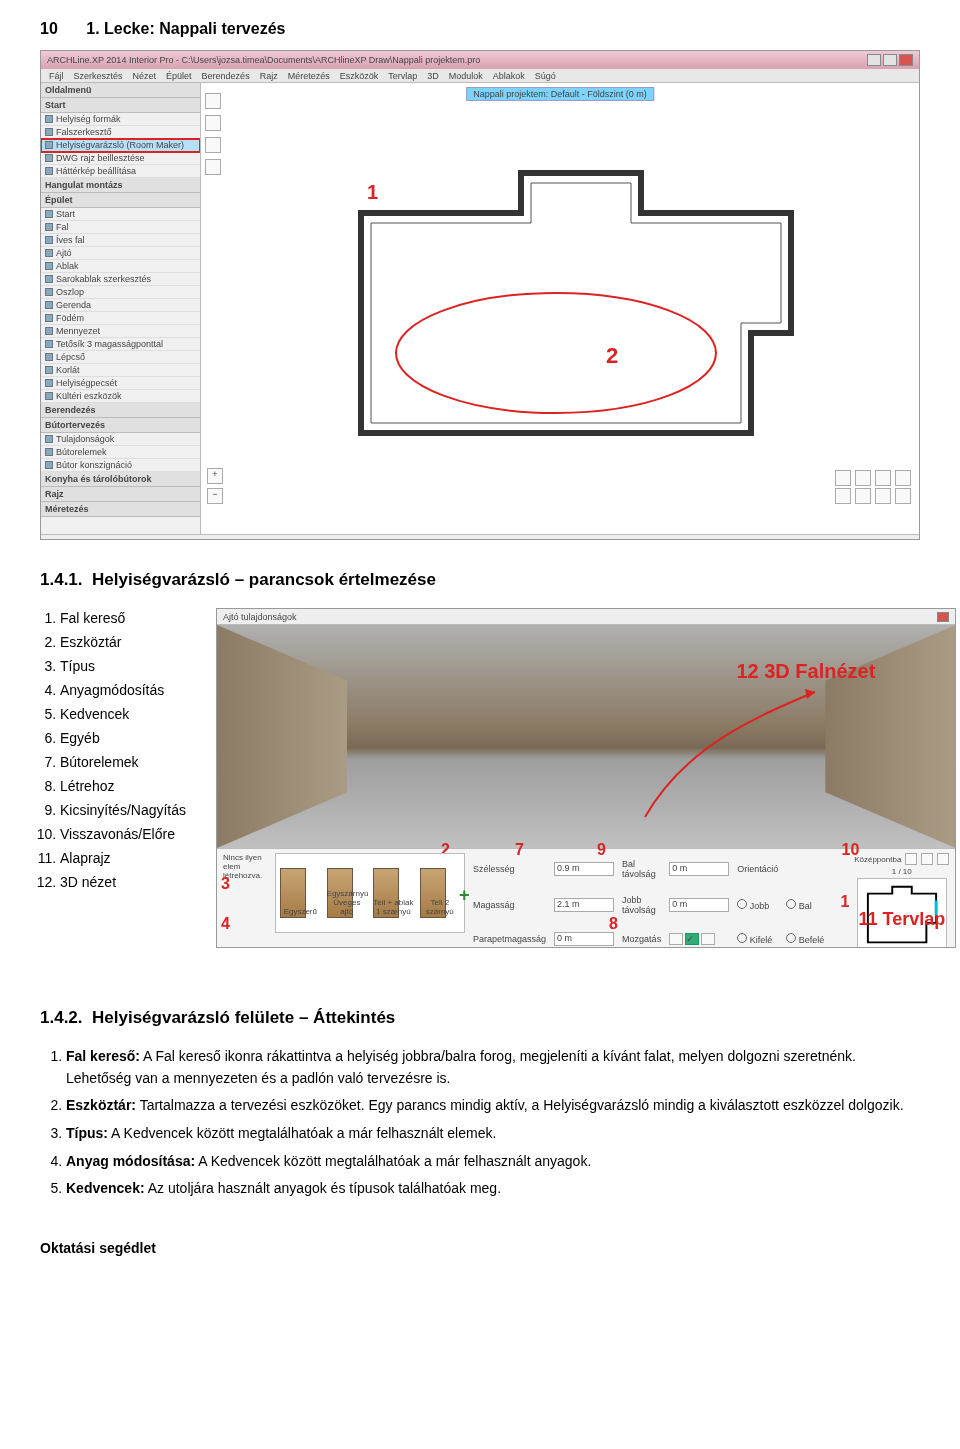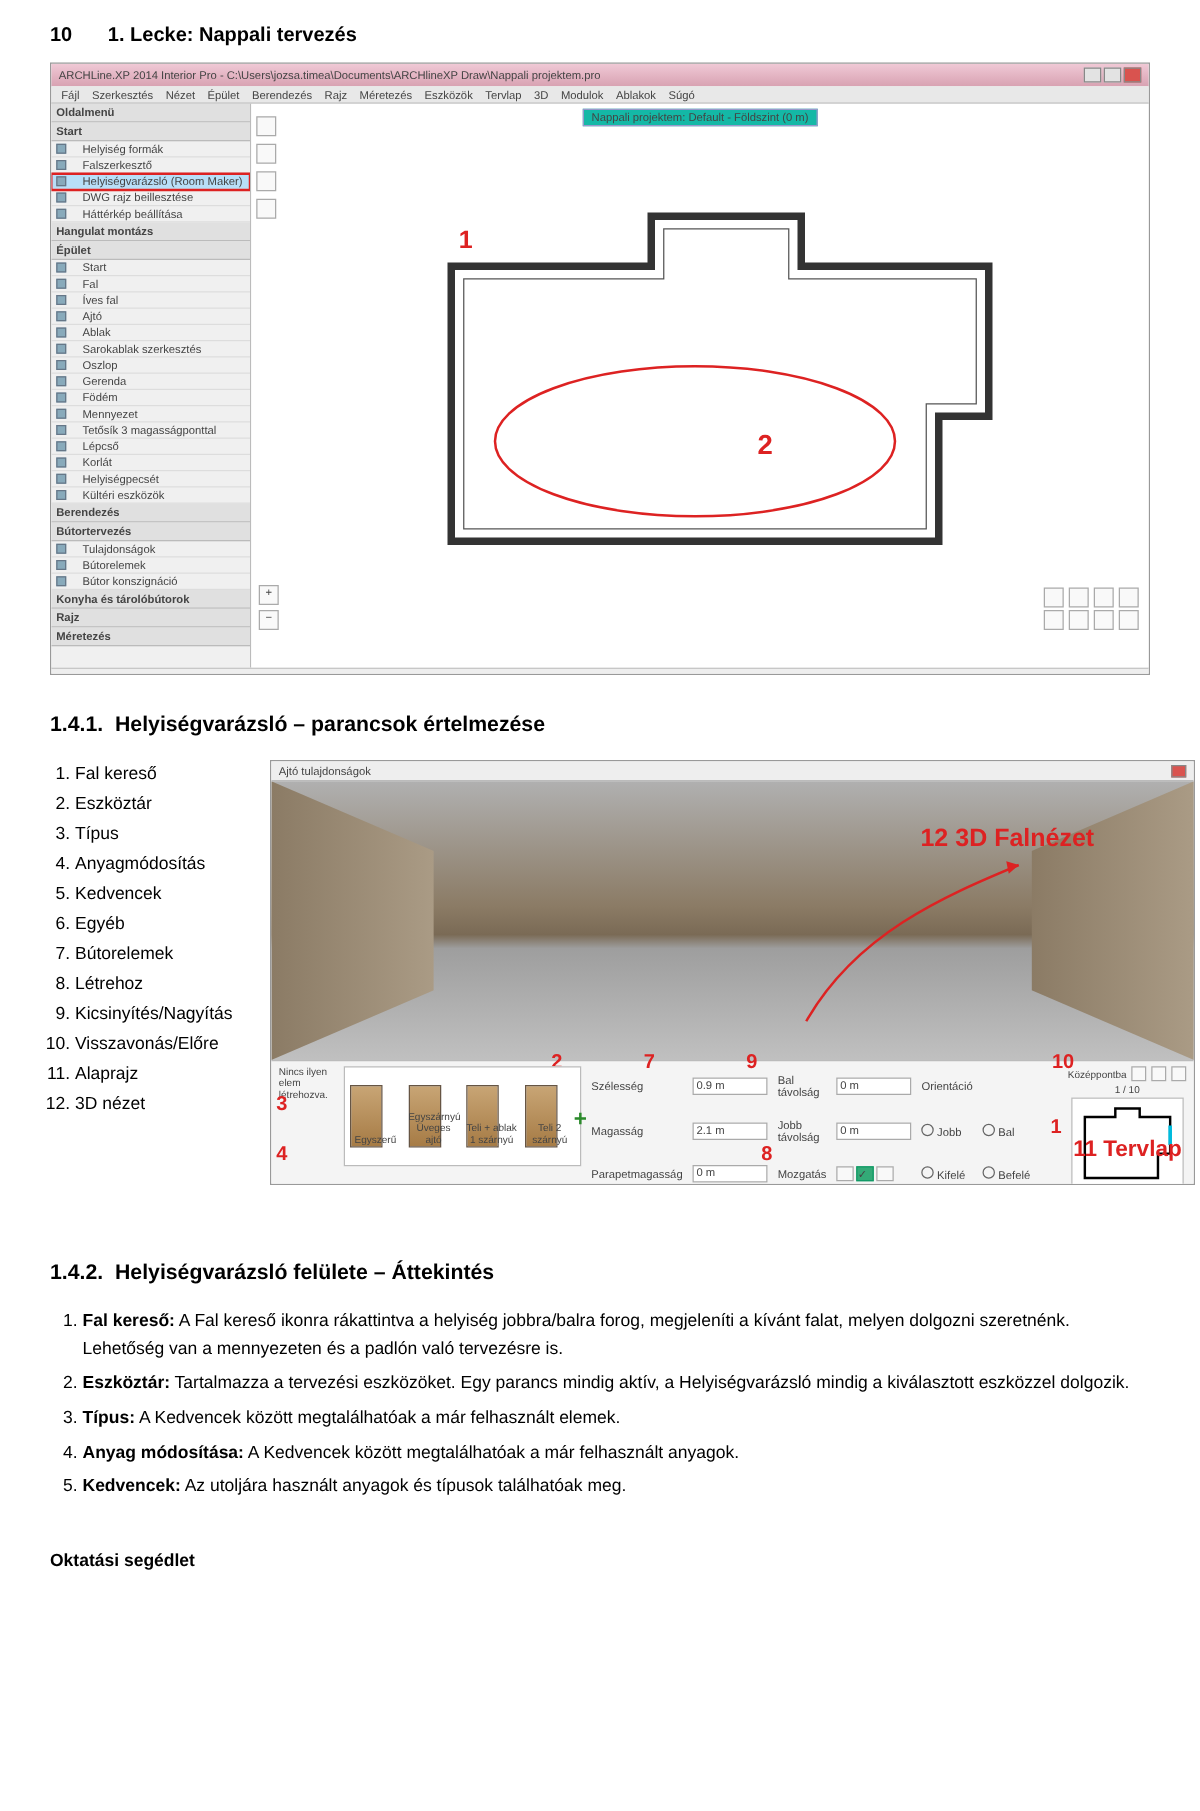--- a/index.html
+++ b/index.html
@@ -41,21 +41,21 @@
   .shot1 .menubar {
     height:14px; background:#e8e8e8; border-bottom:1px solid #bbb;
     display:flex; gap:10px; padding:0 8px; align-items:center;
   }
   .shot1 .body { display:flex; height:451px; }
   .shot1 .sidebar {
     width:160px; background:#f0f0f0; border-right:1px solid #bbb;
     display:flex; flex-direction:column; overflow:hidden;
   }
   .sidebar-title { background:#e0e0e0; padding:2px 4px; font-weight:bold; border-bottom:1px solid #bbb;}
-  .sidebar-item { padding:1px 4px; border-bottom:1px solid #ddd; display:flex; align-items:center; gap:13px;}
+  .sidebar-item { padding:1px 4px; border-bottom:1px solid #ddd; display:flex; align-items:center; gap:3px;}
   .sidebar-item .ico{width:8px;height:8px;background:#8ab;border:1px solid #678;}
   .sidebar-item.hl { background:#b8dff8; outline:2px solid #d22; outline-offset:-1px;}
   .shot1 .canvas {
     flex:1; background:#fff; position:relative;
   }
   .toolstrip-v{position:absolute;left:4px;top:10px;display:flex;flex-direction:column;gap:6px;}
   .tbtn{width:16px;height:16px;border:1px solid #aaa;background:#f9f9f9;}
   .floorplan{
     position:absolute; left:120px; top:70px; width:500px;
   }
@@ -249,21 +249,21 @@
       <div class="sidebar-item">
           <span class="ico"></span>
           <span>Bútor konszignáció</span>
         </div>
       <div class="sidebar-title">Konyha és tárolóbútorok</div>
       <div class="sidebar-title">Rajz</div>
       <div class="sidebar-title">Méretezés</div>
 
     </div>
     <div class="canvas">
-      <div style="position:absolute;left:50%;top:4px;transform:translateX(-50%);background:#14b8a6;border:1px solid #99c;padding:1px 6px;">Nappali projektem: Default - Földszint (0 m)</div>
+      <div style="position:absolute;left:50%;top:4px;transform:translateX(-50%);background:#7dd3fc;border:1px solid #99c;padding:1px 6px;">Nappali projektem: Default - Földszint (0 m)</div>
       <div class="toolstrip-v">
         <div class="tbtn"></div>
         <div class="tbtn"></div>
         <div class="tbtn"></div>
         <div class="tbtn"></div>
       </div>
       <div class="redlabel1">1</div>
       <div class="floorplan">
         <svg viewBox="0 0 500 320">
           <g fill="none" stroke="#333" stroke-width="6">

